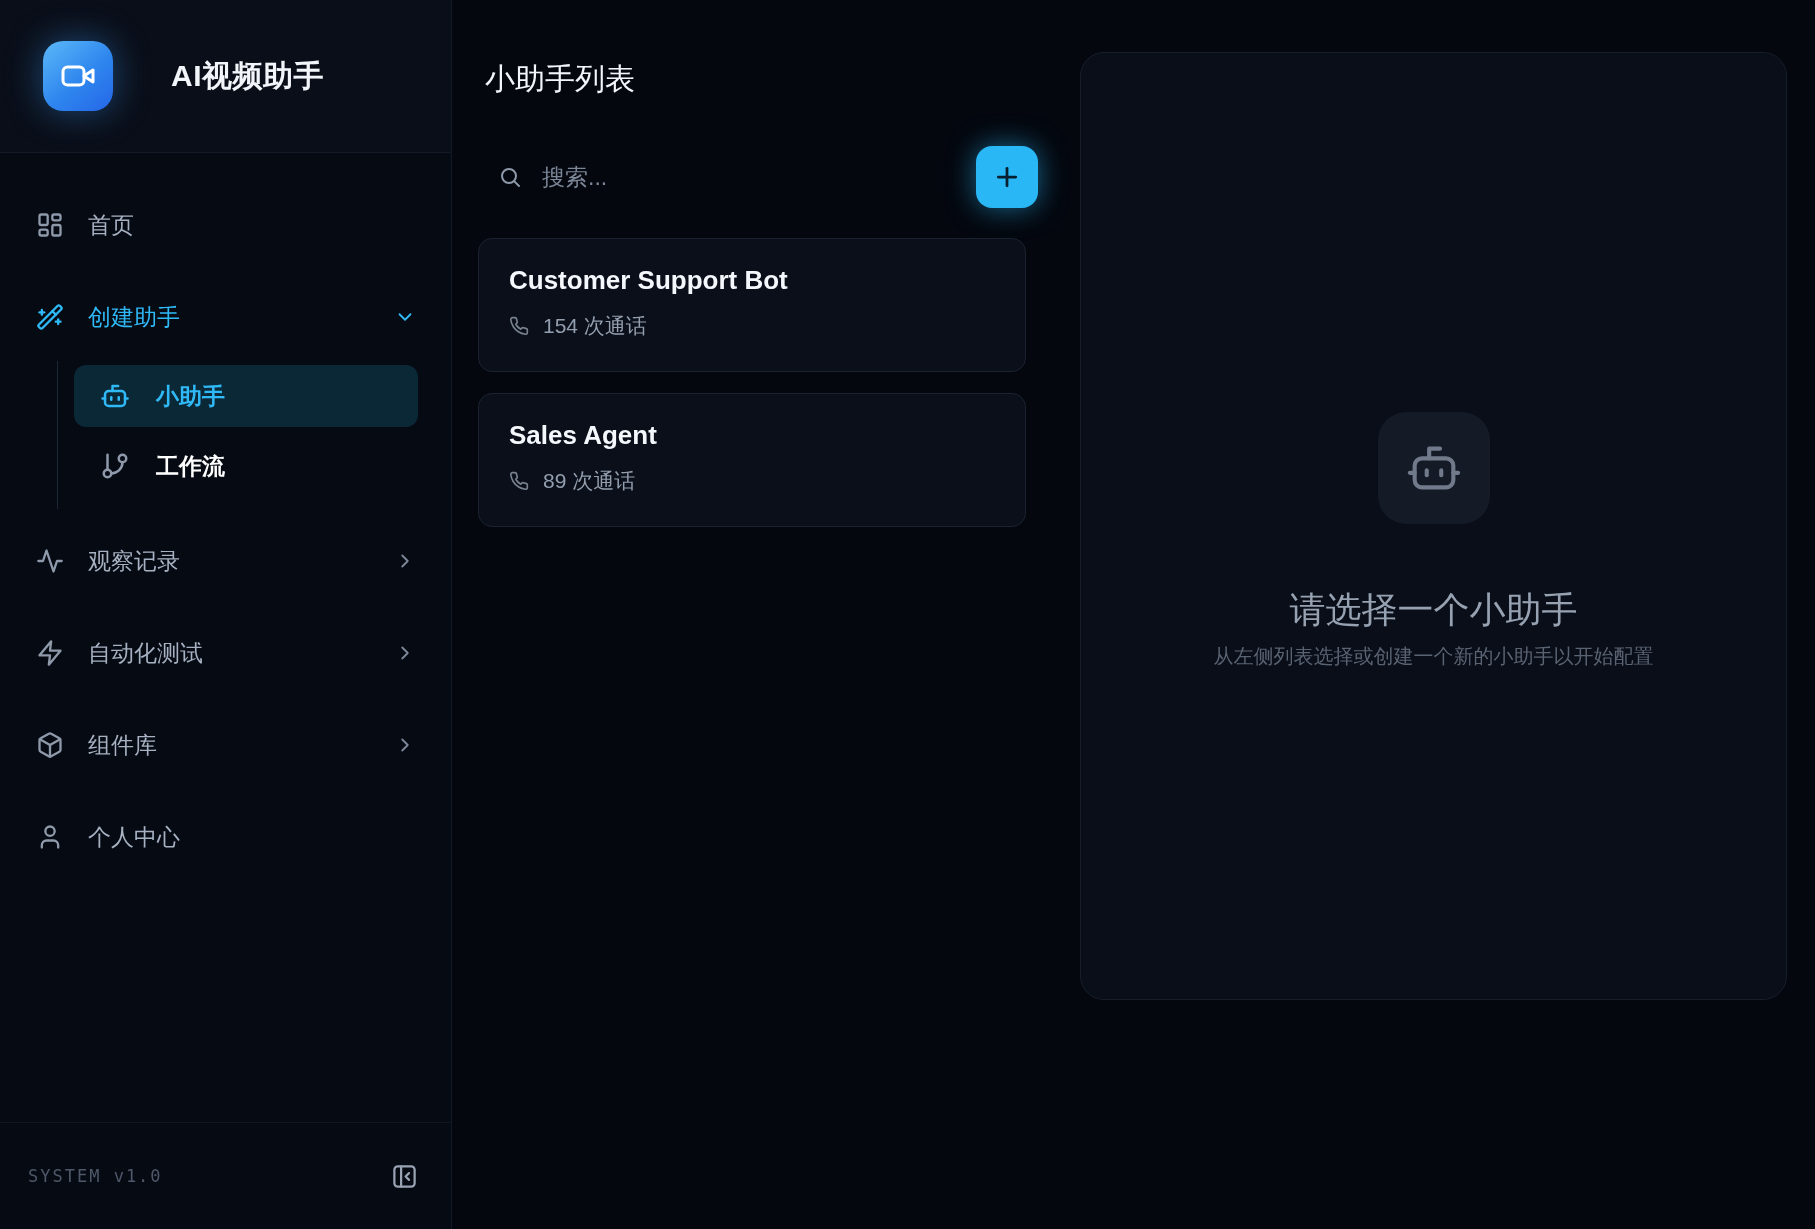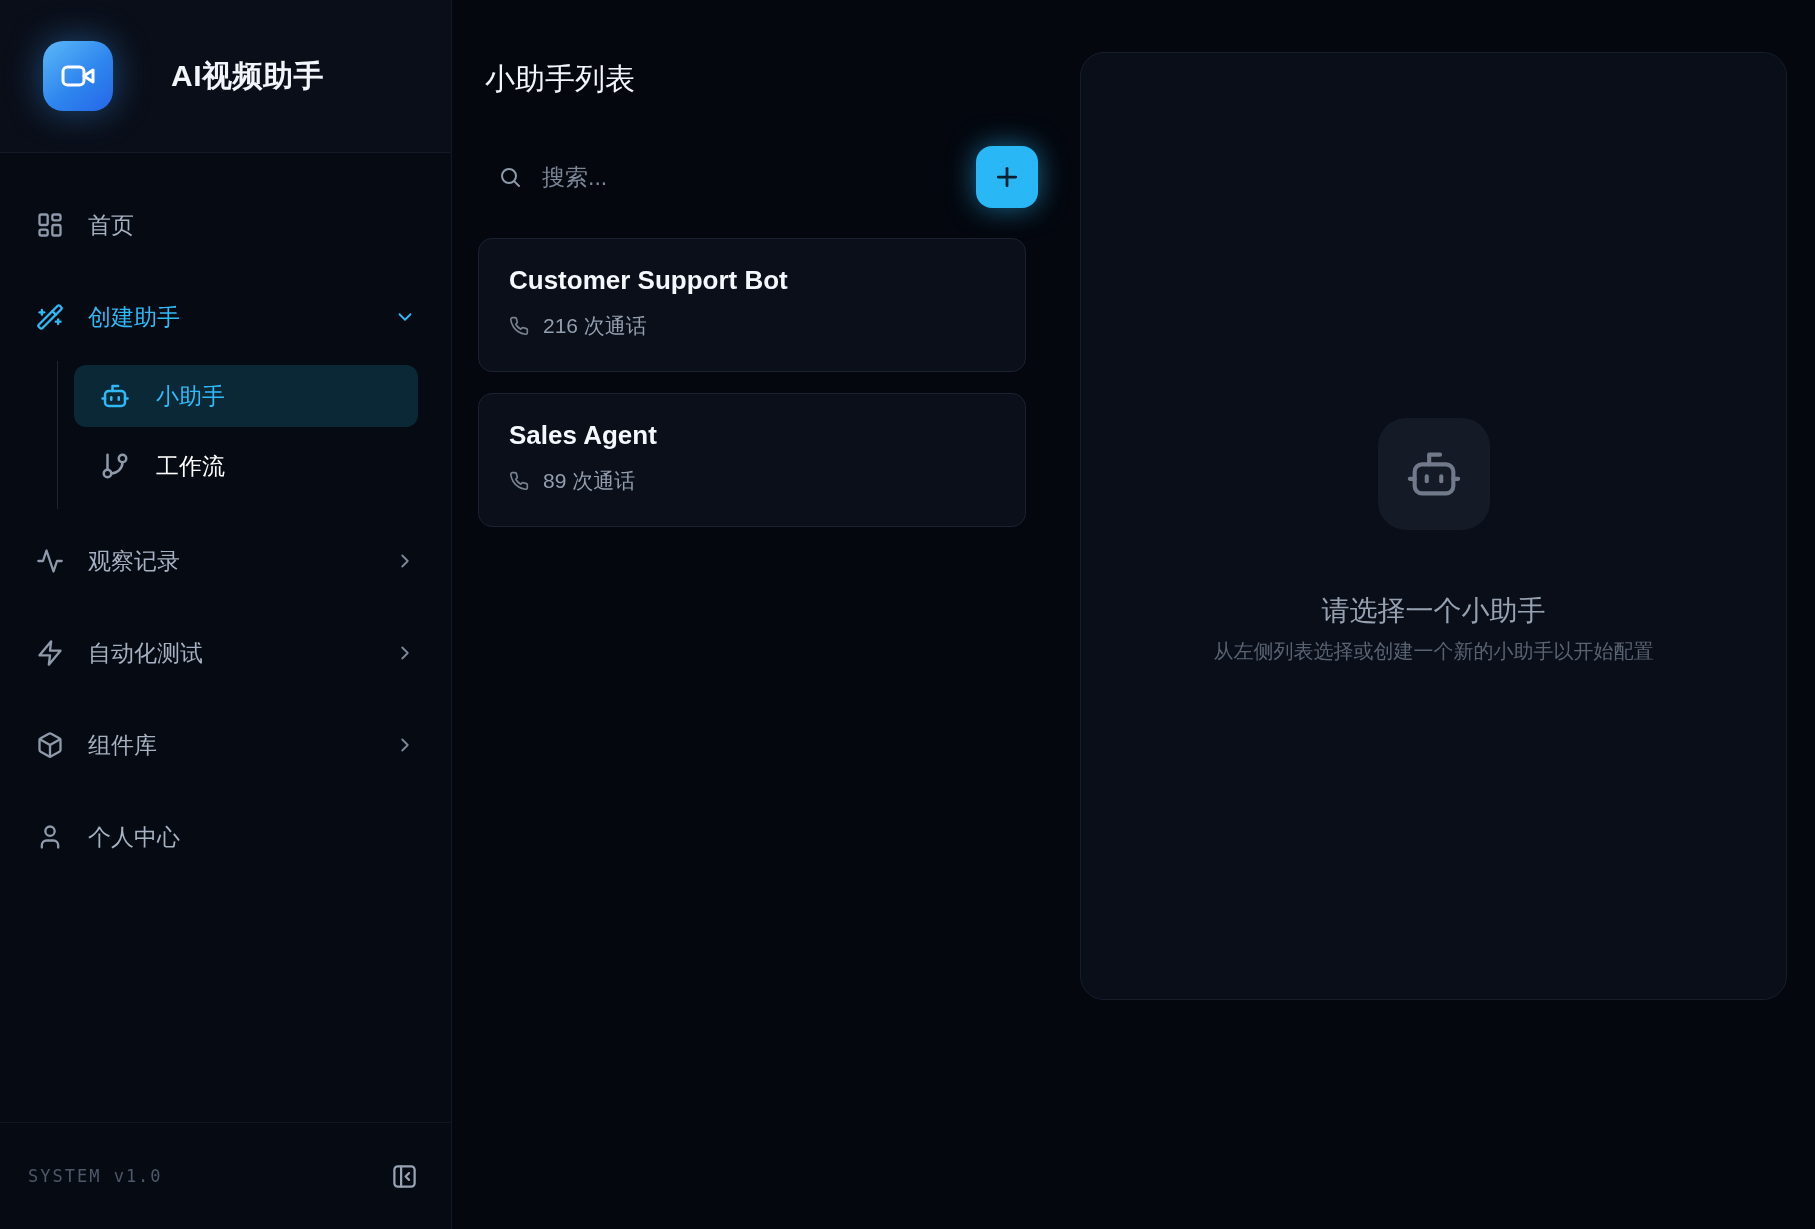--- a/index.html
+++ b/index.html
@@ -24,21 +24,21 @@
   .nav { flex:1; padding-top:42px; }
   .nav-item { height:60px; margin:0 35px 32px 0; padding-left:36px; display:flex; align-items:center; cursor:pointer; color:#a6b1c2; }
   .nicon { width:28px; height:28px; margin-right:24px; color:#8e99aa; display:flex; align-items:center; justify-content:center; flex:0 0 auto; }
   .nicon svg { width:100%; height:100%; }
   .nav-label { font-size:23px; white-space:nowrap; }
   .nav-spacer { flex:1; }
   .chev { width:22px; height:22px; color:#7d8898; display:flex; }
   .chev svg { width:100%; height:100%; }
   .nav-item.accent, .nav-item.accent .nicon, .nav-item.accent .chev { color:#2fb9f7; }
 
-  .submenu { margin:-18px 0 22px 57px; border-left:1px solid #1c2534; padding:4px 0 4px 16px; }
+  .submenu { margin:-18px 0 22px 57px; border-left:1px solid #1c2534; padding:4px 0 4px 16px;font-weight:bold; }
   .sub-item { height:62px; display:flex; align-items:center; padding-left:26px; margin:0 33px 8px 0; border-radius:12px; color:#ffffff; cursor:pointer; }
   .sub-item .nicon { width:30px; height:30px; margin-right:26px; }
   .sub-item.active { background:#0a2836; color:#2fb9f7; }
   .sub-item.active .nicon { color:#2fb9f7; }
   .sub-label { font-size:23px; white-space:nowrap; }
 
   .sidebar-footer { height:107px; border-top:1px solid #11161f; display:flex; align-items:center; justify-content:space-between; padding:0 33px 0 28px;gap:17px; }
   .version { font-family:"DejaVu Sans Mono","Liberation Mono",monospace; font-size:17px; color:#4e5869; letter-spacing:2px; }
   .collapse-btn { background:none; border:none; padding:0; color:#97a2b2; cursor:pointer; display:flex; }
   .collapse-btn svg { width:27px; height:27px; }
@@ -63,21 +63,21 @@
   .card-stat .picon { width:20px; height:20px; color:#78828f; margin-right:14px; display:flex; }
   .card-stat .picon svg { width:100%; height:100%; }
 
   
   .detail-panel { flex:1; padding:52px 28px 0 0; }
   .empty-card { height:948px; background:#090e18; border:1px solid #161e2c; border-radius:24px;
     display:flex; flex-direction:column; align-items:center; justify-content:center; padding-top:30px; }
   .empty-icon-box { width:112px; height:112px; border-radius:28px; background:#141a26;
     display:flex; align-items:center; justify-content:center; color:#707a8a; }
   .empty-icon-box svg { width:58px; height:58px; }
-  .empty-title { margin-top:62px; font-size:28px; color:#96a1b1; }
+  .empty-title { margin-top:62px; font-size:36px; color:#96a1b1; }
   .empty-sub { margin-top:8px; font-size:20px; color:#5a6372; }
 </style>
 </head>
 <body>
 
 <div class="app">
 
   <aside class="sidebar">
     <div class="sidebar-header">
       <div class="logo-tile">
@@ -249,21 +249,21 @@
     <div class="cards">
 
       <div class="card">
         <div class="card-name">Customer Support Bot</div>
         <div class="card-stat">
           <span class="picon">
             <svg viewBox="0 0 24 24" fill="none" stroke="currentColor" stroke-width="2" stroke-linecap="round" stroke-linejoin="round">
                 <path d="M22 16.92v3a2 2 0 0 1-2.18 2 19.79 19.79 0 0 1-8.63-3.07 19.5 19.5 0 0 1-6-6 19.79 19.79 0 0 1-3.07-8.67A2 2 0 0 1 4.11 2h3a2 2 0 0 1 2 1.72 12.84 12.84 0 0 0 .7 2.81 2 2 0 0 1-.45 2.11L8.09 9.91a16 16 0 0 0 6 6l1.27-1.27a2 2 0 0 1 2.11-.45 12.84 12.84 0 0 0 2.81.7A2 2 0 0 1 22 16.92z"></path>
               </svg>
           </span>
-          <span>216 次通话</span>
+          <span>154 次通话</span>
         </div>
       </div>
 
       <div class="card">
         <div class="card-name">Sales Agent</div>
         <div class="card-stat">
           <span class="picon">
             <svg viewBox="0 0 24 24" fill="none" stroke="currentColor" stroke-width="2" stroke-linecap="round" stroke-linejoin="round">
                 <path d="M22 16.92v3a2 2 0 0 1-2.18 2 19.79 19.79 0 0 1-8.63-3.07 19.5 19.5 0 0 1-6-6 19.79 19.79 0 0 1-3.07-8.67A2 2 0 0 1 4.11 2h3a2 2 0 0 1 2 1.72 12.84 12.84 0 0 0 .7 2.81 2 2 0 0 1-.45 2.11L8.09 9.91a16 16 0 0 0 6 6l1.27-1.27a2 2 0 0 1 2.11-.45 12.84 12.84 0 0 0 2.81.7A2 2 0 0 1 22 16.92z"></path>
               </svg>

